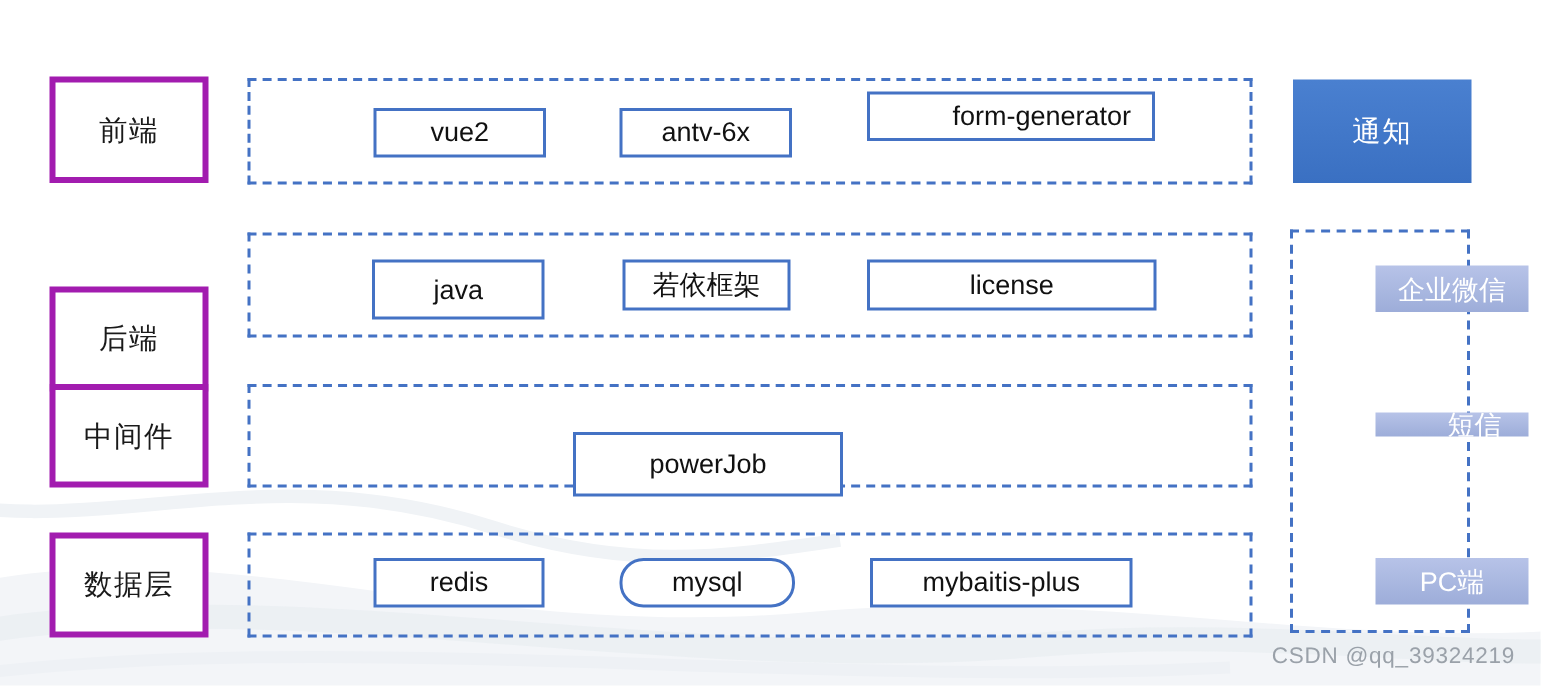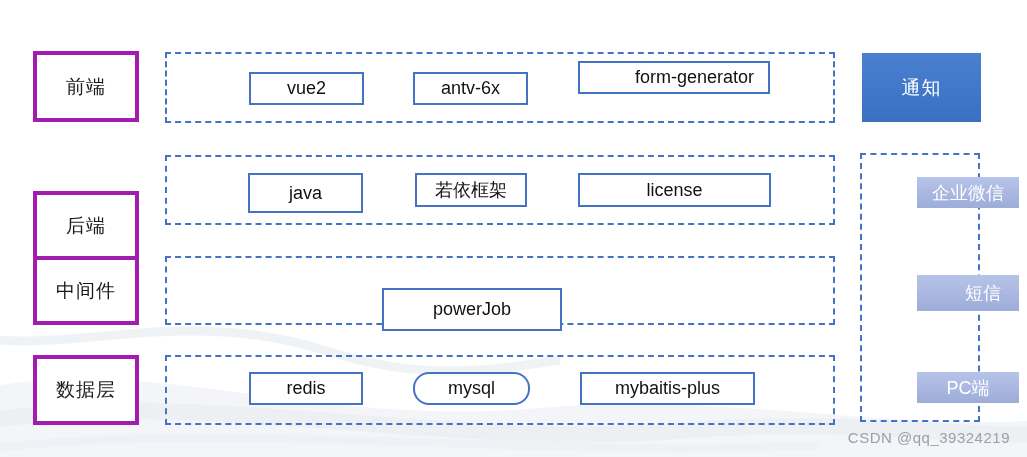--- a/index.html
+++ b/index.html
@@ -102,21 +102,21 @@
     width: 102px;
     background: linear-gradient(180deg, #b7c3e8 0%, #9dadd9 100%);
     color: #ffffff;
     display: flex;
     align-items: center;
     justify-content: center;
     font-size: 18px;
     margin-left: 47px;
   }
   .channel-wecom { top: 177px; height: 31px; }
-  .channel-sms   { top: 275px; height: 36px; padding-left: 30px; }
+  .channel-sms   { top: 275px; height: 16px; padding-left: 30px; }
   .channel-pc    { top: 372px; height: 31px; }
 
   .watermark {
     position: absolute;
     right: 17px;
     top: 429px;
     font-size: 15px;
     color: #9aa1a9;
     letter-spacing: 0.5px;
   }

